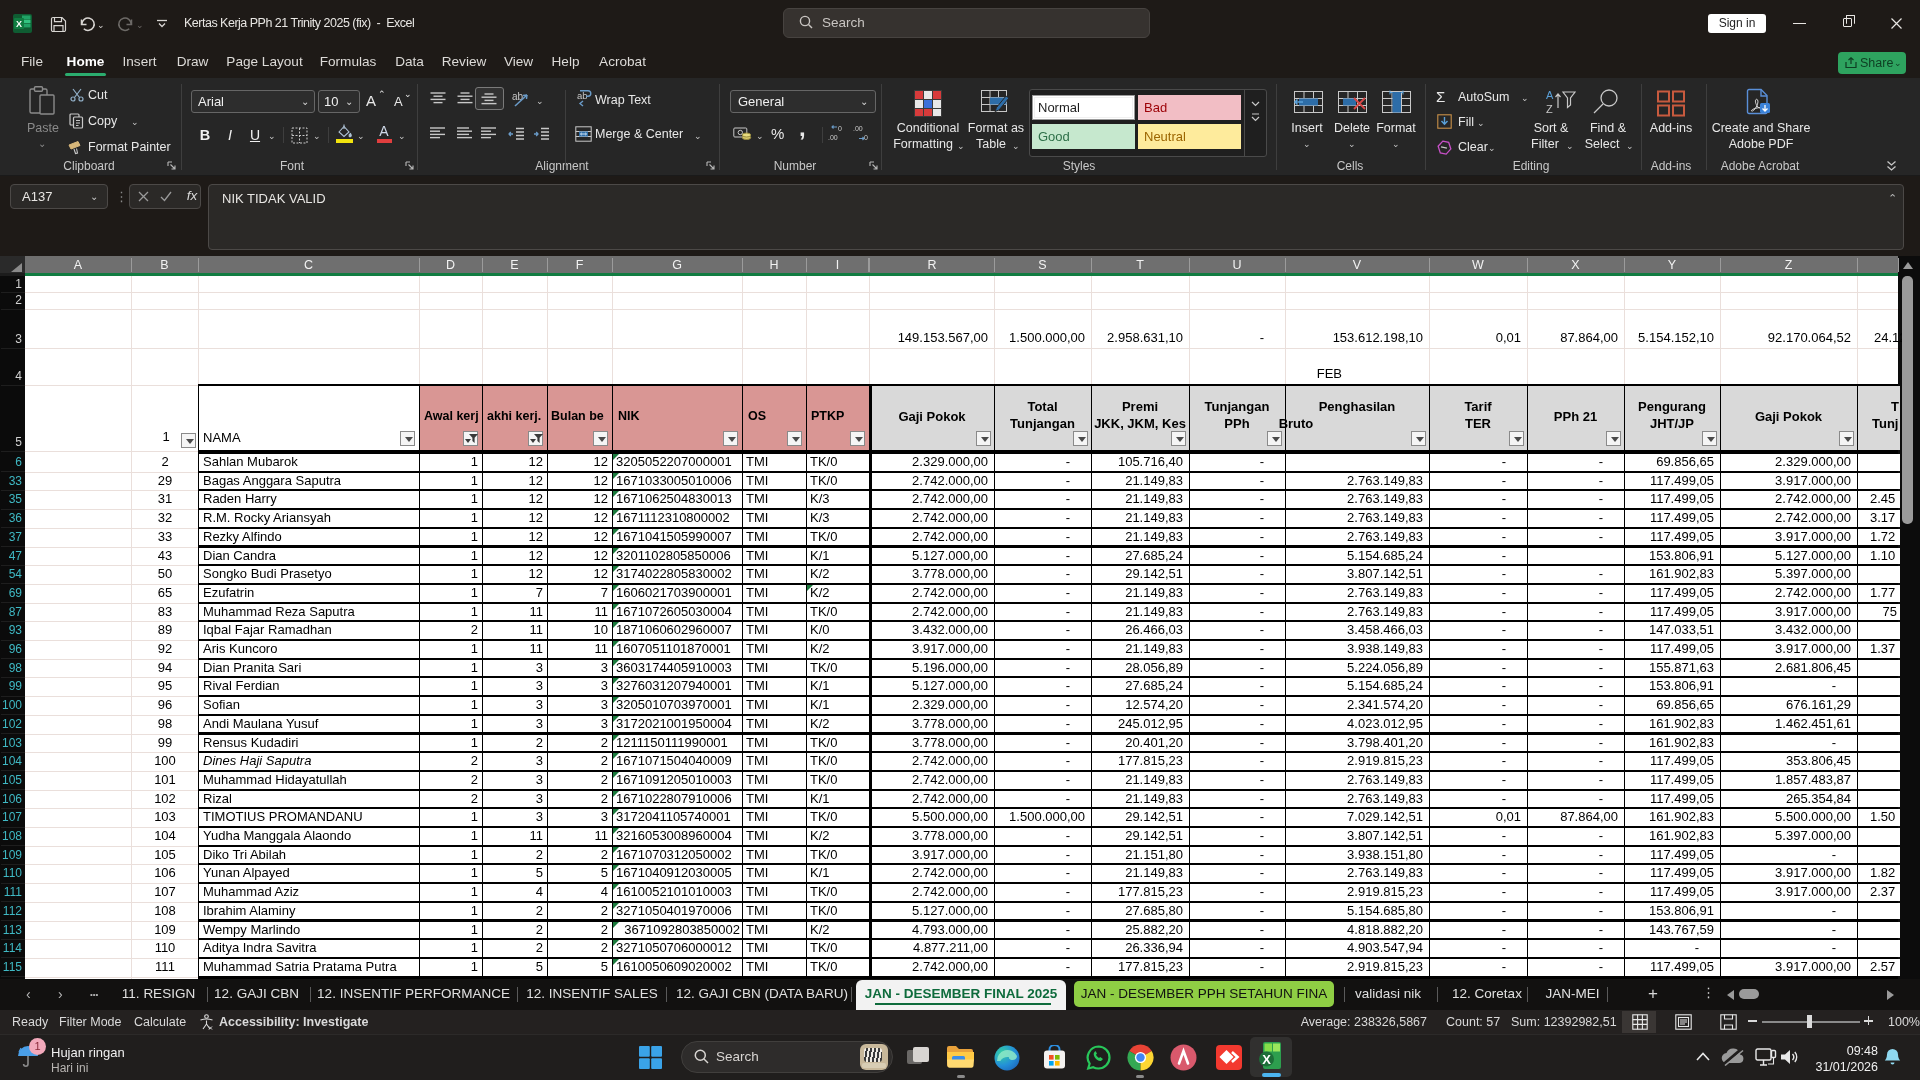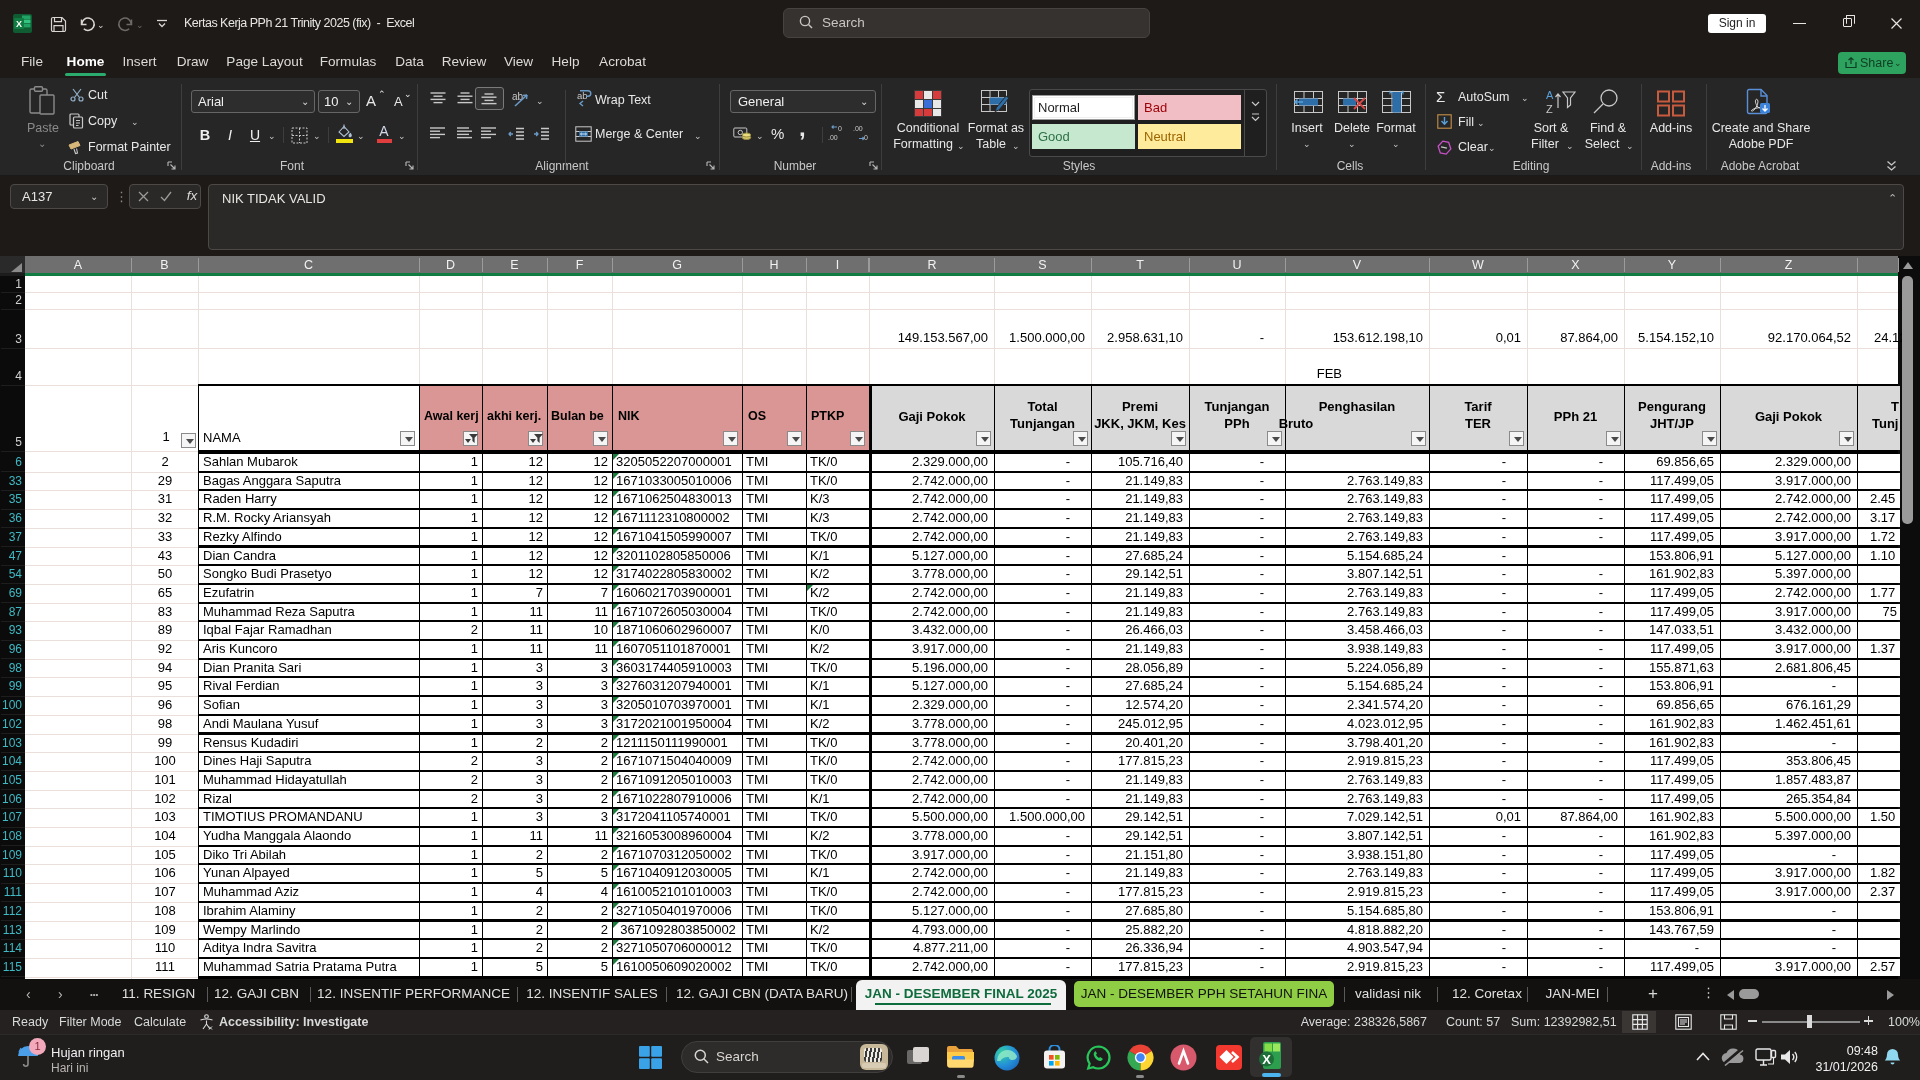--- a/index.html
+++ b/index.html
@@ -1290,21 +1290,21 @@
 <div class="ab " style="left:1429px;top:733.5px;width:77px;height:17.7px;font-size:13px;color:#000;text-align:right;line-height:17.7px;">-</div>
 <div class="ab " style="left:1528px;top:734.5px;width:96px;height:16.7px;background:#fff;"></div>
 <div class="ab " style="left:1527px;top:733.5px;width:76px;height:17.7px;font-size:13px;color:#000;text-align:right;line-height:17.7px;">-</div>
 <div class="ab " style="left:1625px;top:734.5px;width:95px;height:16.7px;background:#fff;"></div>
 <div class="ab " style="left:1624px;top:733.5px;width:90px;height:17.7px;font-size:13px;color:#000;text-align:right;line-height:17.7px;">161.902,83</div>
 <div class="ab " style="left:1721px;top:734.5px;width:136px;height:16.7px;background:#fff;"></div>
 <div class="ab " style="left:1720px;top:733.5px;width:116px;height:17.7px;font-size:13px;color:#000;text-align:right;line-height:17.7px;">-</div>
 <div class="ab " style="left:1858px;top:734.5px;width:42px;height:16.7px;background:#fff;"></div>
 <div class="ab " style="left:134px;top:752.2px;width:62px;height:17.7px;font-size:13px;color:#000;text-align:center;line-height:17.7px;">100</div>
 <div class="ab " style="left:199px;top:753.2px;width:220px;height:16.7px;background:#fff;"></div>
-<div class="ab " style="left:203px;top:752.2px;width:212px;height:17.7px;font-size:13px;color:#000;text-align:left;line-height:17.7px;">Dines Haji Saputra</div>
+<div class="ab " style="left:203px;top:752.2px;width:212px;height:17.7px;font-size:13px;color:#000;text-align:left;line-height:17.7px;font-style:italic;">Dines Haji Saputra</div>
 <div class="ab " style="left:420px;top:753.2px;width:62px;height:16.7px;background:#fff;"></div>
 <div class="ab " style="left:419px;top:752.2px;width:59px;height:17.7px;font-size:13px;color:#000;text-align:right;line-height:17.7px;">2</div>
 <div class="ab " style="left:483px;top:753.2px;width:64px;height:16.7px;background:#fff;"></div>
 <div class="ab " style="left:482px;top:752.2px;width:61px;height:17.7px;font-size:13px;color:#000;text-align:right;line-height:17.7px;">3</div>
 <div class="ab " style="left:548px;top:753.2px;width:64px;height:16.7px;background:#fff;"></div>
 <div class="ab " style="left:547px;top:752.2px;width:61px;height:17.7px;font-size:13px;color:#000;text-align:right;line-height:17.7px;">2</div>
 <div class="ab " style="left:613px;top:753.2px;width:129px;height:16.7px;background:#fff;">
     <div style="position:relative;width:100%;height:100%">
       <div style="position:absolute;left:0;top:0;width:0;height:0;border-top:6px solid #1a7a3c;border-right:6px solid transparent"></div>
     </div>
@@ -1665,21 +1665,21 @@
 <div class="ab " style="left:419px;top:920.5px;width:59px;height:17.7px;font-size:13px;color:#000;text-align:right;line-height:17.7px;">1</div>
 <div class="ab " style="left:483px;top:921.5px;width:64px;height:16.7px;background:#fff;"></div>
 <div class="ab " style="left:482px;top:920.5px;width:61px;height:17.7px;font-size:13px;color:#000;text-align:right;line-height:17.7px;">2</div>
 <div class="ab " style="left:548px;top:921.5px;width:64px;height:16.7px;background:#fff;"></div>
 <div class="ab " style="left:547px;top:920.5px;width:61px;height:17.7px;font-size:13px;color:#000;text-align:right;line-height:17.7px;">2</div>
 <div class="ab " style="left:613px;top:921.5px;width:129px;height:16.7px;background:#fff;">
     <div style="position:relative;width:100%;height:100%">
       <div style="position:absolute;left:0;top:0;width:0;height:0;border-top:6px solid #1a7a3c;border-right:6px solid transparent"></div>
     </div>
   </div>
-<div class="ab " style="left:616px;top:920.5px;width:124px;height:17.7px;font-size:13px;color:#000;text-align:center;line-height:17.7px;">3671092803850002</div>
+<div class="ab " style="left:616px;top:920.5px;width:124px;height:17.7px;font-size:13px;color:#000;text-align:right;line-height:17.7px;">3671092803850002</div>
 <div class="ab " style="left:743px;top:921.5px;width:63px;height:16.7px;background:#fff;"></div>
 <div class="ab " style="left:746px;top:920.5px;width:58px;height:17.7px;font-size:13px;color:#000;text-align:left;line-height:17.7px;">TMI</div>
 <div class="ab " style="left:807px;top:921.5px;width:62px;height:16.7px;background:#fff;">
     <div style="position:relative;width:100%;height:100%"></div>
   </div>
 <div class="ab " style="left:810px;top:920.5px;width:56px;height:17.7px;font-size:13px;color:#000;text-align:left;line-height:17.7px;">K/2</div>
 <div class="ab " style="left:872px;top:921.5px;width:122px;height:16.7px;background:#fff;"></div>
 <div class="ab " style="left:870px;top:920.5px;width:118px;height:17.7px;font-size:13px;color:#000;text-align:right;line-height:17.7px;">4.793.000,00</div>
 <div class="ab " style="left:995px;top:921.5px;width:96px;height:16.7px;background:#fff;"></div>
 <div class="ab " style="left:994px;top:920.5px;width:76px;height:17.7px;font-size:13px;color:#000;text-align:right;line-height:17.7px;">-</div>

